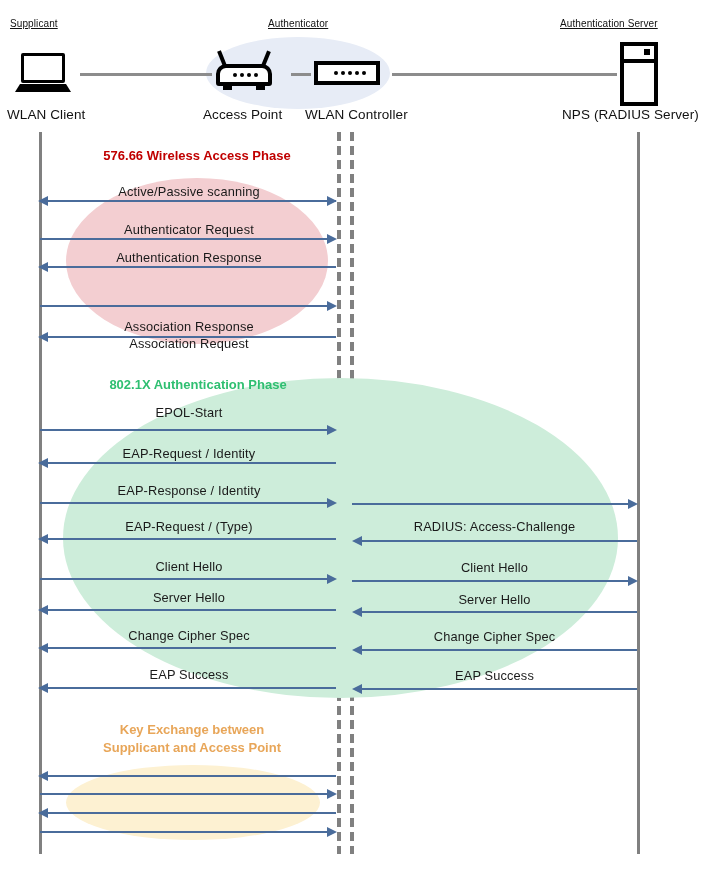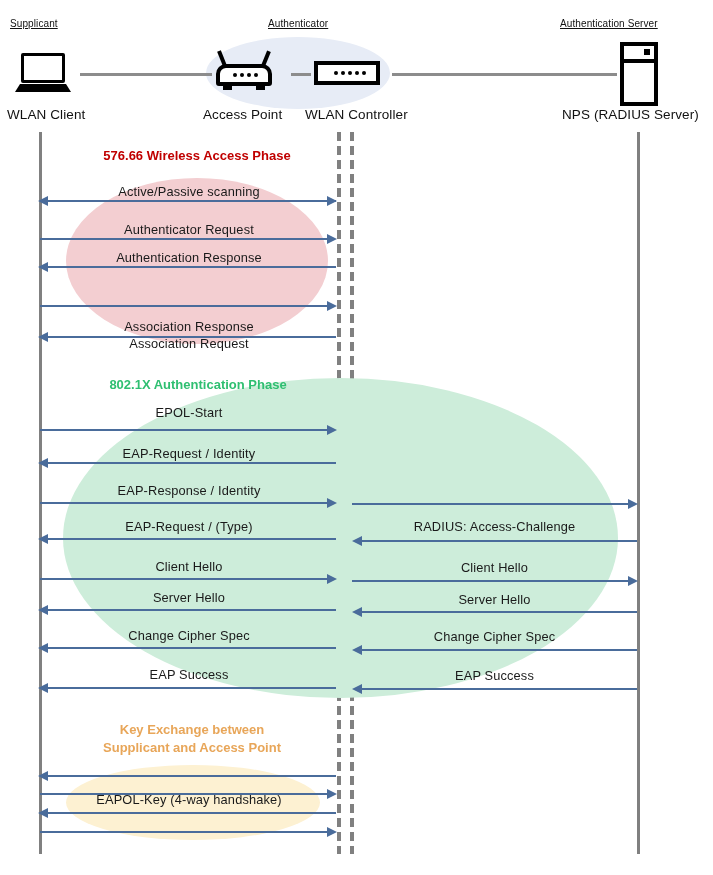--- a/index.html
+++ b/index.html
@@ -348,21 +348,20 @@
 
   <div class="phase-title orange" style="left:88px; top:739px; width:208px;">Supplicant and Access Point</div>
   <div class="phase-title orange" style="left:88px; top:721px; width:208px;">Key Exchange between</div>
 
   <div class="msg-line" style="left:46px; top:775px; width:290px;"></div>
   <div class="arrow-head left" style="left:38px; top:771px;"></div>
 
   <div class="msg-line" style="left:40px; top:793px; width:295px;"></div>
   <div class="arrow-head right" style="left:327px; top:789px;"></div>
 
-  <div class="msg-label" style="left:49px; top:792px; width:280px;">EAPOL-Key (4-way handshake)</div>
 
   <div class="msg-line" style="left:46px; top:812px; width:290px;"></div>
   <div class="arrow-head left" style="left:38px; top:808px;"></div>
 
   <div class="msg-line" style="left:40px; top:831px; width:295px;"></div>
   <div class="arrow-head right" style="left:327px; top:827px;"></div>
 
 </div>
 
 </body></html>

